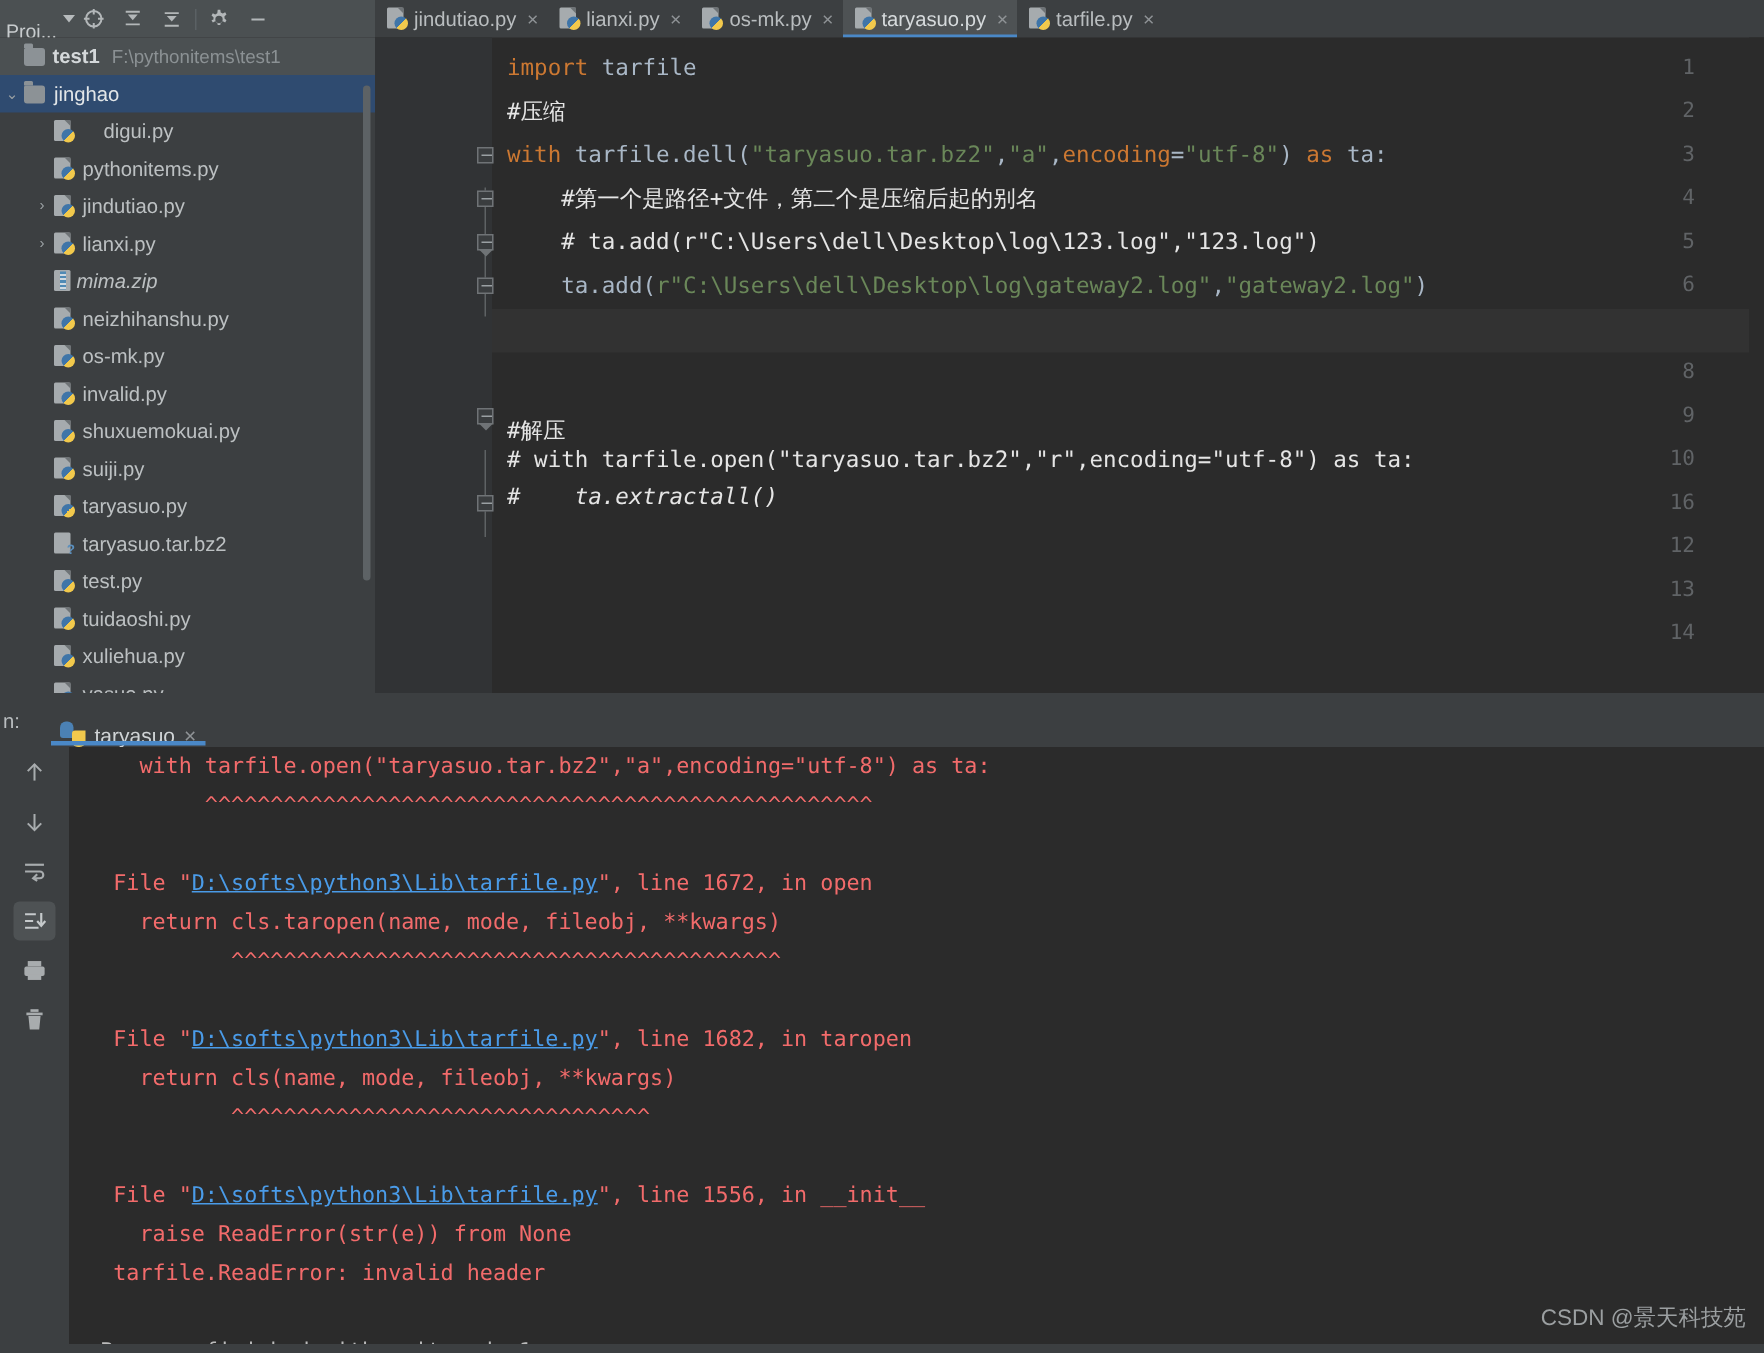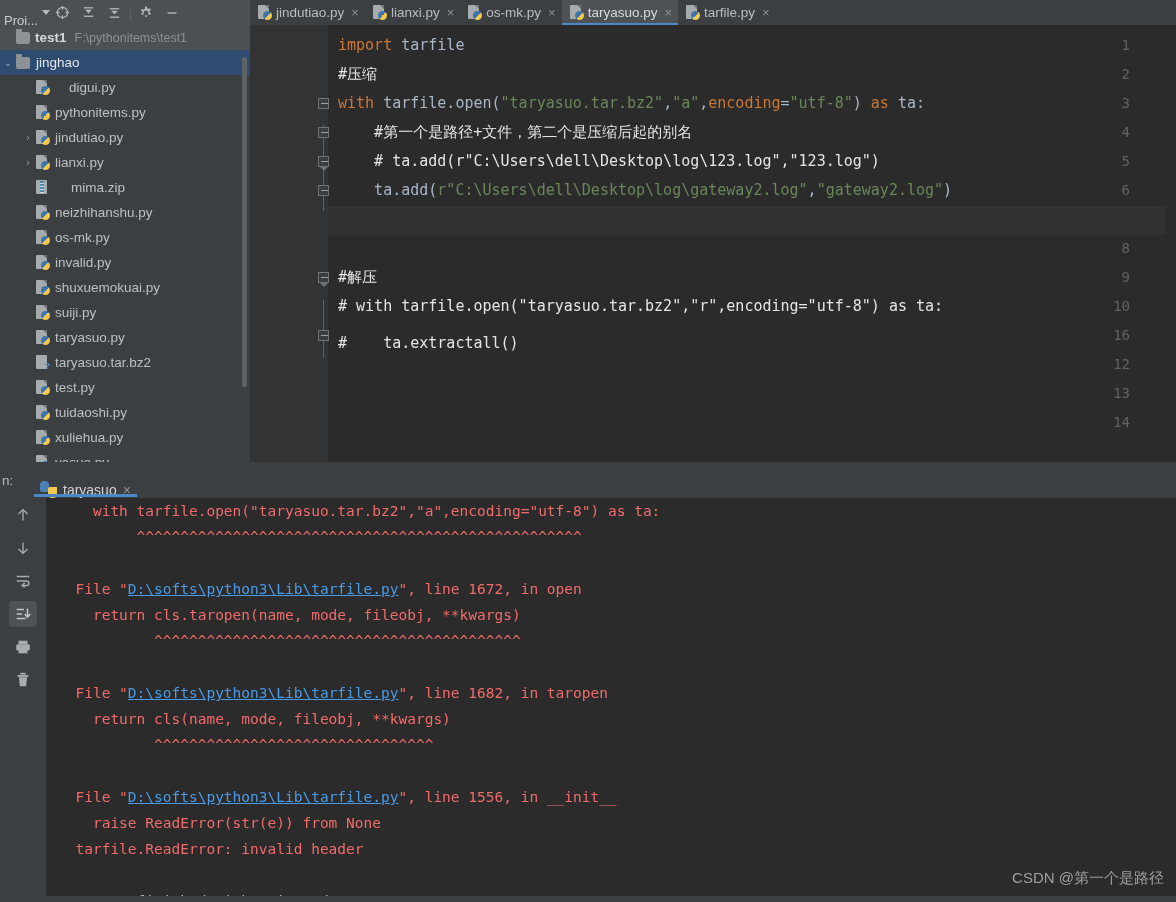--- a/index.html
+++ b/index.html
@@ -233,21 +233,21 @@
           </span>
           <span style="margin-left: 6px;">lianxi.py</span>
         </div>
         <div class="tree-row">
           <span style="display: inline-block; width: 20px;"></span>
           <span class="arrow"></span>
           <span class="zipicon">
             <span class="pg"></span>
             <span class="z"></span>
           </span>
-          <span style="margin-left: 22px;">mima.zip</span>
+          <span style="margin-left: 2px; font-style: italic;">mima.zip</span>
         </div>
         <div class="tree-row">
           <span style="display: inline-block; width: 20px;"></span>
           <span class="arrow"></span>
           <span class="pyicon">
             <span class="pg"></span>
             <span class="snake"></span>
           </span>
           <span style="margin-left: 6px;">neizhihanshu.py</span>
         </div>
@@ -384,29 +384,29 @@
           <div class="pt"></div>
         </div>
         <div class="fold" style="top: 305px;">
           <div class="box" style="position:relative"></div>
         </div>
       </div>
     <div class="hl-line" id="hl-line" style="top: 181px;"></div>
     <div class="codearea" id="codearea">
         <div class="cline" style="top: 6px;"><span class="k">import </span><span class="fn">tarfile</span></div>
         <div class="cline" style="top: 35px;"><span class="cm">#压缩</span></div>
-        <div class="cline" style="top: 64px;"><span class="k">with </span><span class="fn">tarfile.open(</span><span class="s">"taryasuo.tar.bz2"</span><span class="fn">,</span><span class="s">"a"</span><span class="fn">,</span><span class="k">encoding</span><span class="fn">=</span><span class="s">"utf-8"</span><span class="fn">) </span><span class="k">as </span><span class="fn">ta:</span></div>
+        <div class="cline" style="top: 64px;"><span class="k">with </span><span class="fn">tarfile.dell(</span><span class="s">"taryasuo.tar.bz2"</span><span class="fn">,</span><span class="s">"a"</span><span class="fn">,</span><span class="k">encoding</span><span class="fn">=</span><span class="s">"utf-8"</span><span class="fn">) </span><span class="k">as </span><span class="fn">ta:</span></div>
         <div class="cline" style="top: 93px;"><span class="cm">    #第一个是路径+文件，第二个是压缩后起的别名</span></div>
         <div class="cline" style="top: 122px;"><span class="cm">    # ta.add(r"C:\Users\dell\Desktop\log\123.log","123.log")</span></div>
         <div class="cline" style="top: 151px;"><span class="fn">    ta.add(</span><span class="s">r"C:\Users\dell\Desktop\log\gateway2.log"</span><span class="fn">,</span><span class="s">"gateway2.log"</span><span class="fn">)</span></div>
         <div class="cline" style="top: 180px;"></div>
         <div class="cline" style="top: 209px;"></div>
-        <div class="cline" style="top: 238px;"><span class="cm">#解压</span></div>
+        <div class="cline" style="top: 248px;"><span class="cm">#解压</span></div>
         <div class="cline" style="top: 267px;"><span class="cm"># with tarfile.open("taryasuo.tar.bz2","r",encoding="utf-8") as ta:</span></div>
-        <div class="cline" style="top: 304px;"><span class="cm">#    ta.extractall()</span></div>
+        <div class="cline" style="top: 292px; font-style: italic;"><span class="cm">#    ta.extractall()</span></div>
         <div class="cline" style="top: 325px;"></div>
         <div class="cline" style="top: 354px;"></div>
         <div class="cline" style="top: 383px;"></div>
       </div>
     <div class="ed-scroll"></div>
   </div>
 
   <div class="runpanel">
     <div class="run-tabbar">
       <span class="run-label">n:</span>
@@ -478,16 +478,16 @@
         <div class="cs-line"><span class="err">  File "</span><span class="lnk">D:\softs\python3\Lib\tarfile.py</span><span class="err">", line 1682, in taropen</span></div>
         <div class="cs-line"><span class="err">    return cls(name, mode, fileobj, **kwargs)</span></div>
         <div class="cs-line"><span class="err">           ^^^^^^^^^^^^^^^^^^^^^^^^^^^^^^^^</span></div>
         <div class="cs-line"><span class="err"></span></div>
         <div class="cs-line"><span class="err">  File "</span><span class="lnk">D:\softs\python3\Lib\tarfile.py</span><span class="err">", line 1556, in __init__</span></div>
         <div class="cs-line"><span class="err">    raise ReadError(str(e)) from None</span></div>
         <div class="cs-line"><span class="err">  tarfile.ReadError: invalid header</span></div>
         <div class="cs-line"><span class="err"></span></div>
         <div class="cs-line"><span class="plain"> Process finished with exit code 1</span></div>
       </div>
-    <div class="watermark">CSDN @第一个是路径</div>
+    <div class="watermark">CSDN @景天科技苑</div>
     <div class="botbar"></div>
   </div>
 </div>
 
 </body></html>

